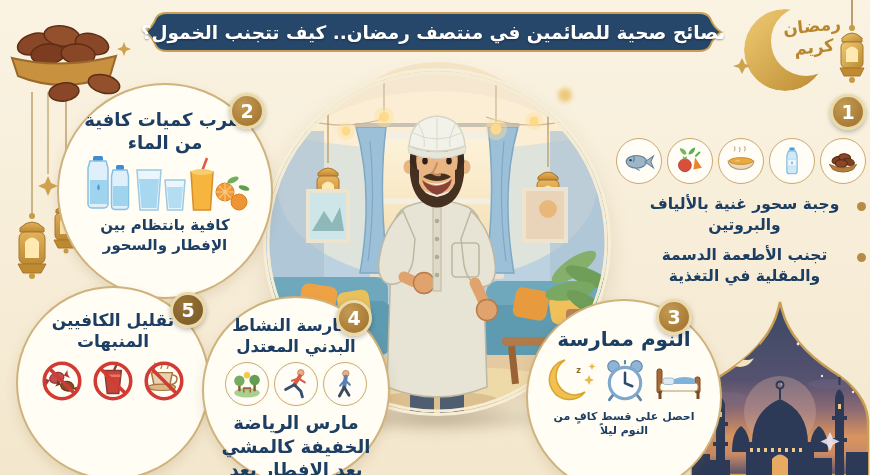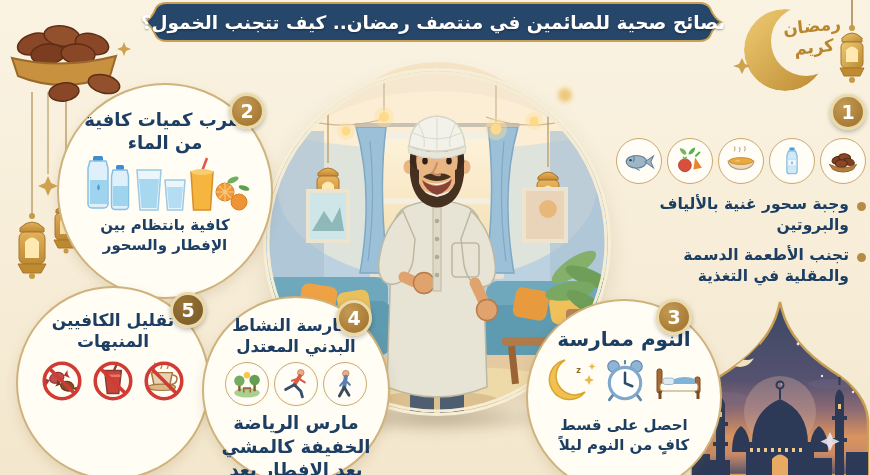--- a/index.html
+++ b/index.html
@@ -3,21 +3,21 @@
 <meta charset="utf-8">
 <style>
   * { margin:0; padding:0; box-sizing:border-box; }
   html,body { width:870px; height:475px; overflow:hidden; }
   body { font-family:"DejaVu Sans", sans-serif; }
   .stage { position:relative; width:870px; height:475px; overflow:hidden;
            background:linear-gradient(180deg,#faf3e2 0%,#f7edd8 55%,#f3e7cd 100%); }
   .abs { position:absolute; }
 
   
-  .banner { left:143px; top:0; width:580px; height:44px; z-index:30; }
+  .banner { left:143px; top:10px; width:580px; height:44px; z-index:30; }
   .banner svg { position:absolute; inset:0; }
   .banner .txt { position:absolute; inset:0; display:flex; align-items:center; justify-content:center;
                  color:#ffffff; font-weight:bold; font-size:18.5px; white-space:nowrap; text-shadow:0 1px 2px rgba(0,0,0,.35); }
 
   
   .crescent-decor { left:730px; top:0; width:140px; height:102px; z-index:5; }
   .ramadan-txt { position:absolute; right:18px; top:16px; width:78px; text-align:center;
                  color:#b9862e; font-weight:bold; font-size:17px; line-height:1.25; transform:rotate(-6deg); }
   .dates-decor { left:0; top:0; width:140px; height:104px; z-index:5; }
   .lanterns-left { left:6px; top:92px; width:84px; height:190px; z-index:4; }
@@ -54,34 +54,34 @@
   .tip-caffeine { left:16px; top:286px; width:194px; height:194px; padding-top:22px; }
   .tip-caffeine h2 { font-size:17px; width:150px; }
   .tip-caffeine p  { font-size:14.5px; width:160px; margin-top:3px; }
 
   .tip-activity { left:202px; top:296px; width:188px; height:188px; padding-top:18px; }
   .tip-activity h2 { font-size:16.5px; width:148px; }
   .tip-activity p  { font-size:18px; width:158px; margin-top:2px; }
 
   .tip-sleep { left:526px; top:299px; width:196px; height:196px; padding-top:26px; }
   .tip-sleep h2 { font-size:20px; width:160px; }
-  .tip-sleep p  { font-size:15px; width:160px; margin-top:8px; }
+  .tip-sleep p  { font-size:11px; width:160px; margin-top:2px; }
 
   .icon-row { display:flex; align-items:center; justify-content:center; gap:5px; margin:5px 0 3px; }
   .icon-bubble { width:46px; height:46px; border-radius:50%; background:#fffdf6;
                  border:1.5px solid #c9a96e; display:flex; align-items:center; justify-content:center; flex:0 0 auto; }
   .icon-bubble.sm { width:44px; height:44px; }
 
   
   .nutrition { left:598px; top:94px; width:268px; z-index:20; }
   .nutrition .head { display:flex; align-items:center; justify-content:flex-start; gap:8px; }
   .nutrition .head .badge { position:static; }
   .nutrition h2 { color:#1d3e63; font-weight:bold; font-size:19.5px; }
   .nutrition .icon-row { justify-content:flex-start; gap:5px; margin:8px 0 10px; }
-  .bullet { display:flex; gap:8px; margin-bottom:9px; }
+  .bullet { display:flex; margin-bottom:9px;text-align:center; }
   .bullet .dot { width:9px; height:9px; border-radius:50%; background:#b98a45; margin-top:8px; flex:0 0 auto; }
   .bullet span { color:#1d3e63; font-weight:bold; font-size:15.5px; line-height:1.35; width:225px; }
 
   
   .mosque { left:690px; top:292px; width:180px; height:183px; z-index:8; }
 </style>
 </head>
 <body>
 
 <div class="stage">

